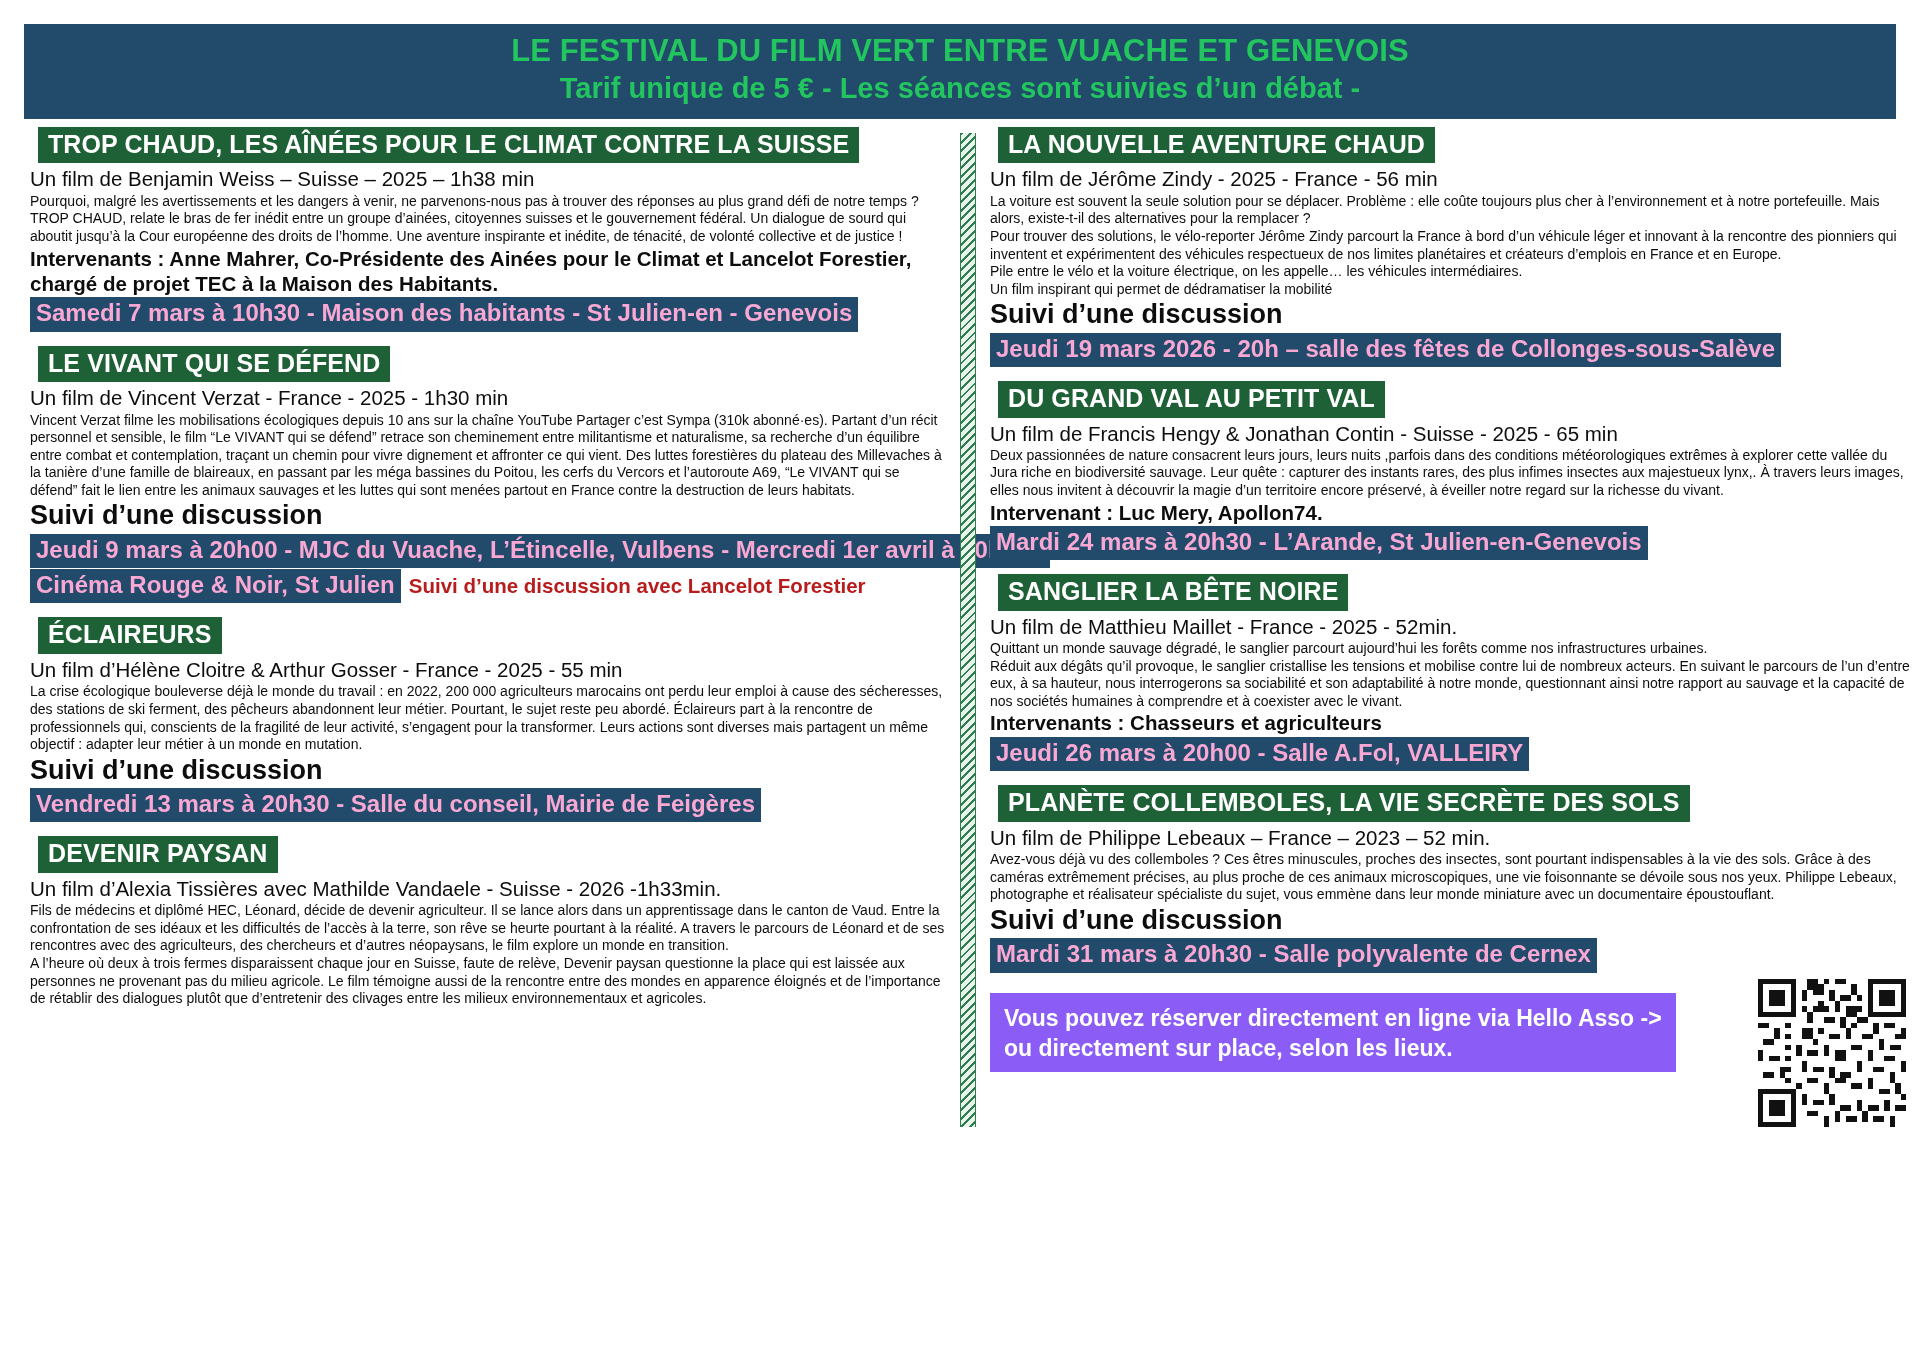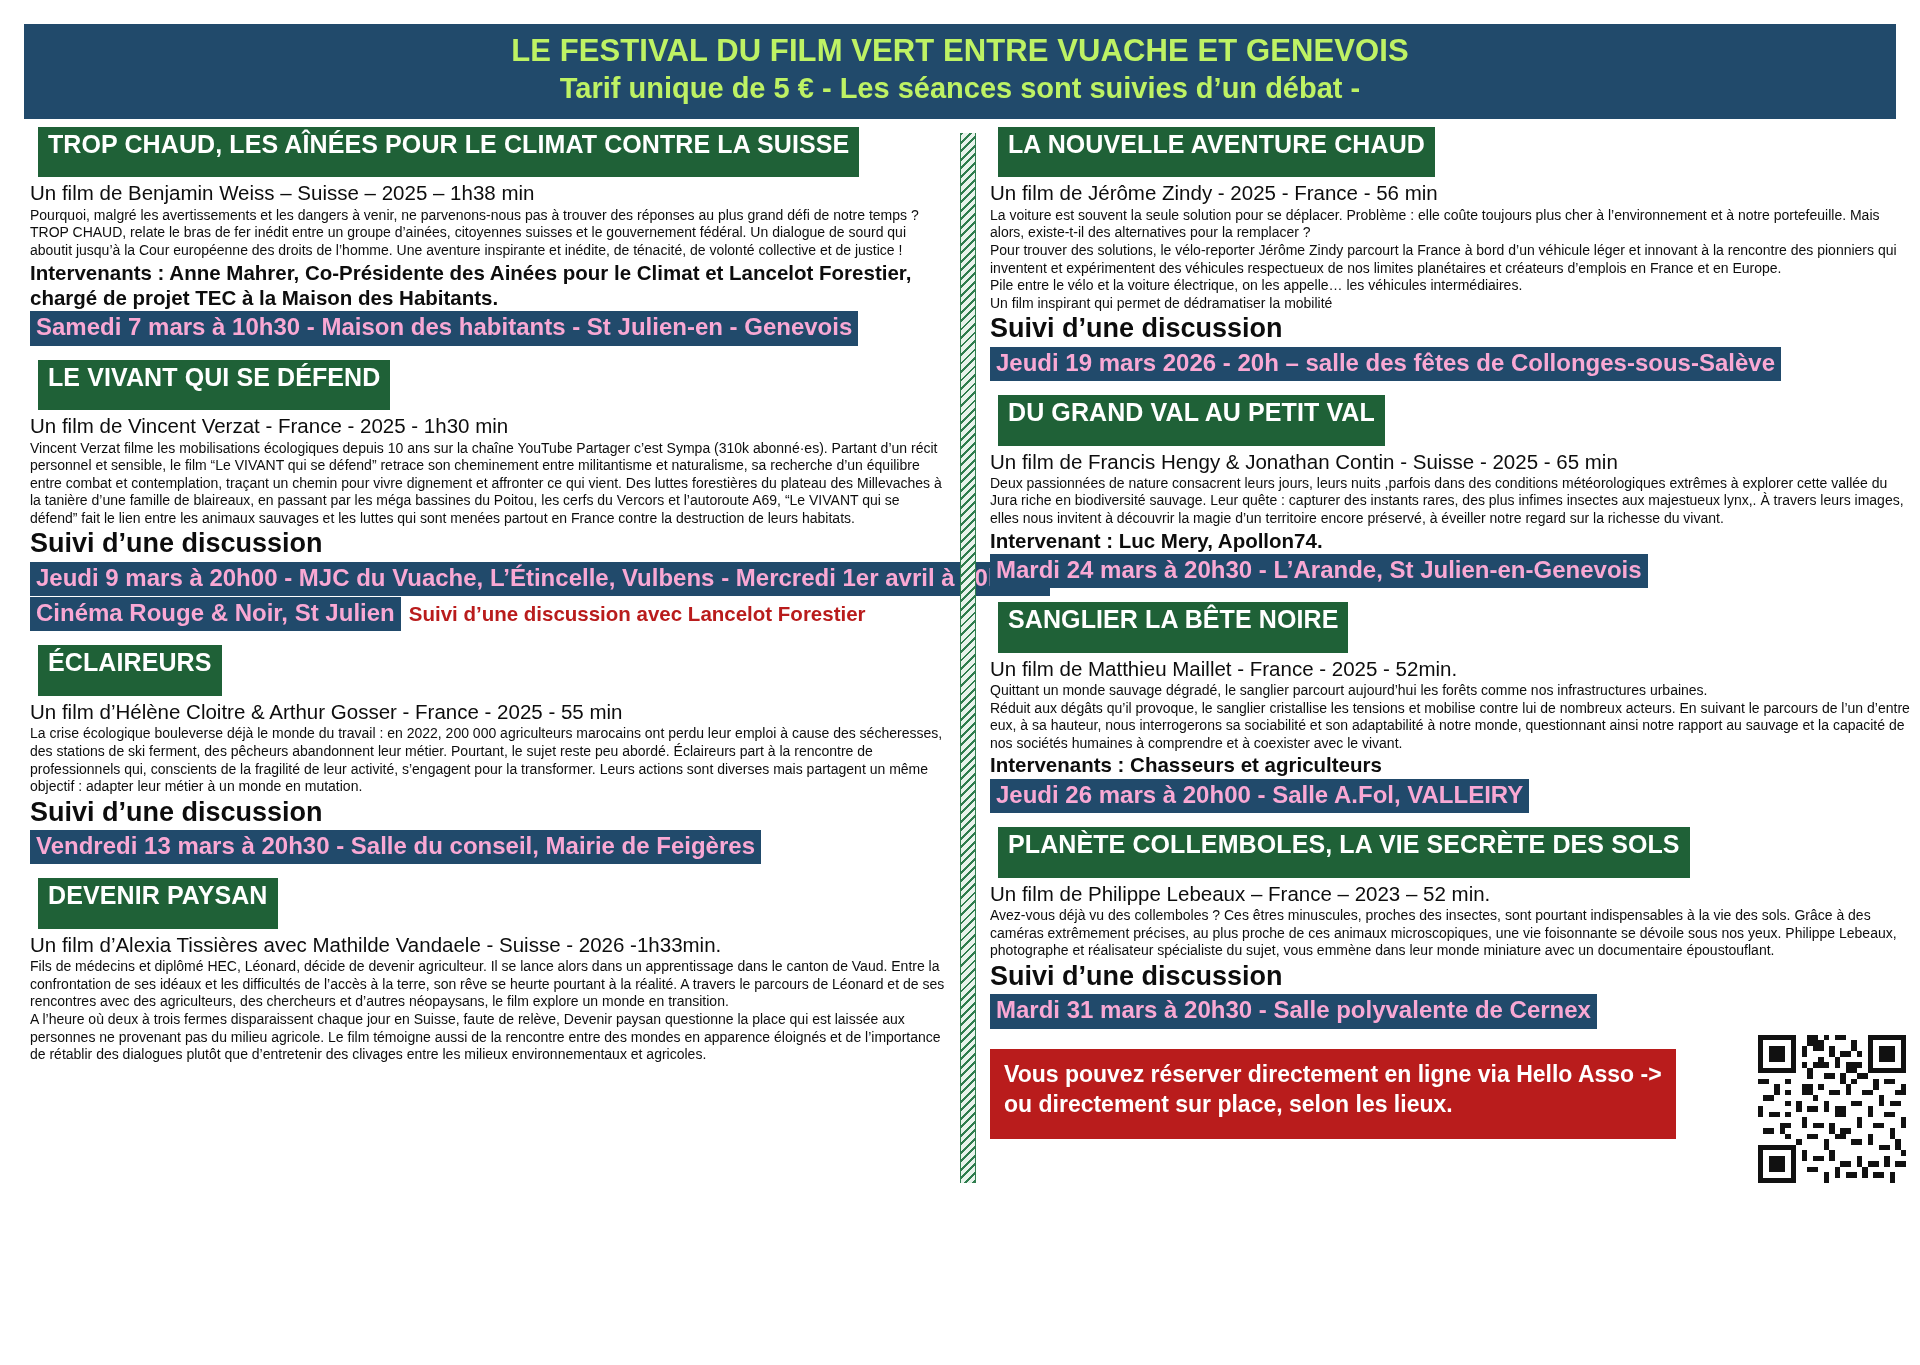--- a/index.html
+++ b/index.html
@@ -22,21 +22,21 @@
     width: 1920px;
     height: 1365px;
     background: #ffffff;
     padding: 0;
   }
 
   
   .masthead {
     margin: 24px 24px 0 24px;
     background: #214a6b;
-    color: #bef264;
+    color: #22c55e;
     text-align: center;
     padding: 10px 16px 14px 16px;
   }
   .masthead-line1 {
     font-size: 31px;
     font-weight: bold;
     letter-spacing: 0.1px;
     line-height: 1.12;
     white-space: nowrap;
   }
@@ -82,21 +82,21 @@
   
   .film { margin-bottom: 14px; }
 
   .film-title {
     display: inline-block;
     background: #1f6137;
     color: #ffffff;
     font-size: 25px;
     font-weight: bold;
     line-height: 1.06;
-    padding: 4px 10px 20px 10px;
+    padding: 4px 10px 6px 10px;
     margin: 0 0 2px 8px;
     letter-spacing: 0.1px;
     white-space: nowrap;
   }
 
   .film-credits {
     font-size: 20.5px;
     line-height: 1.24;
     margin: 1px 0 1px 0;
     font-weight: normal;
@@ -146,26 +146,26 @@
 
   
   .booking-row {
     display: flex;
     align-items: flex-start;
     margin-top: 6px;
   }
   .booking-text-col { flex: 1 1 auto; }
 
   .booking-box {
-    background: #b91c1c;
+    background: #8b5cf6;
     color: #ffffff;
     font-size: 23px;
     font-weight: bold;
     line-height: 1.33;
-    padding: 10px 14px 19px 14px;
+    padding: 10px 14px 8px 14px;
     margin-top: 6px;
     display: inline-block;
   }
 
   .qr {
     flex: 0 0 160px;
     width: 160px;
     height: 160px;
     margin-left: 22px;
     margin-top: -14px;

